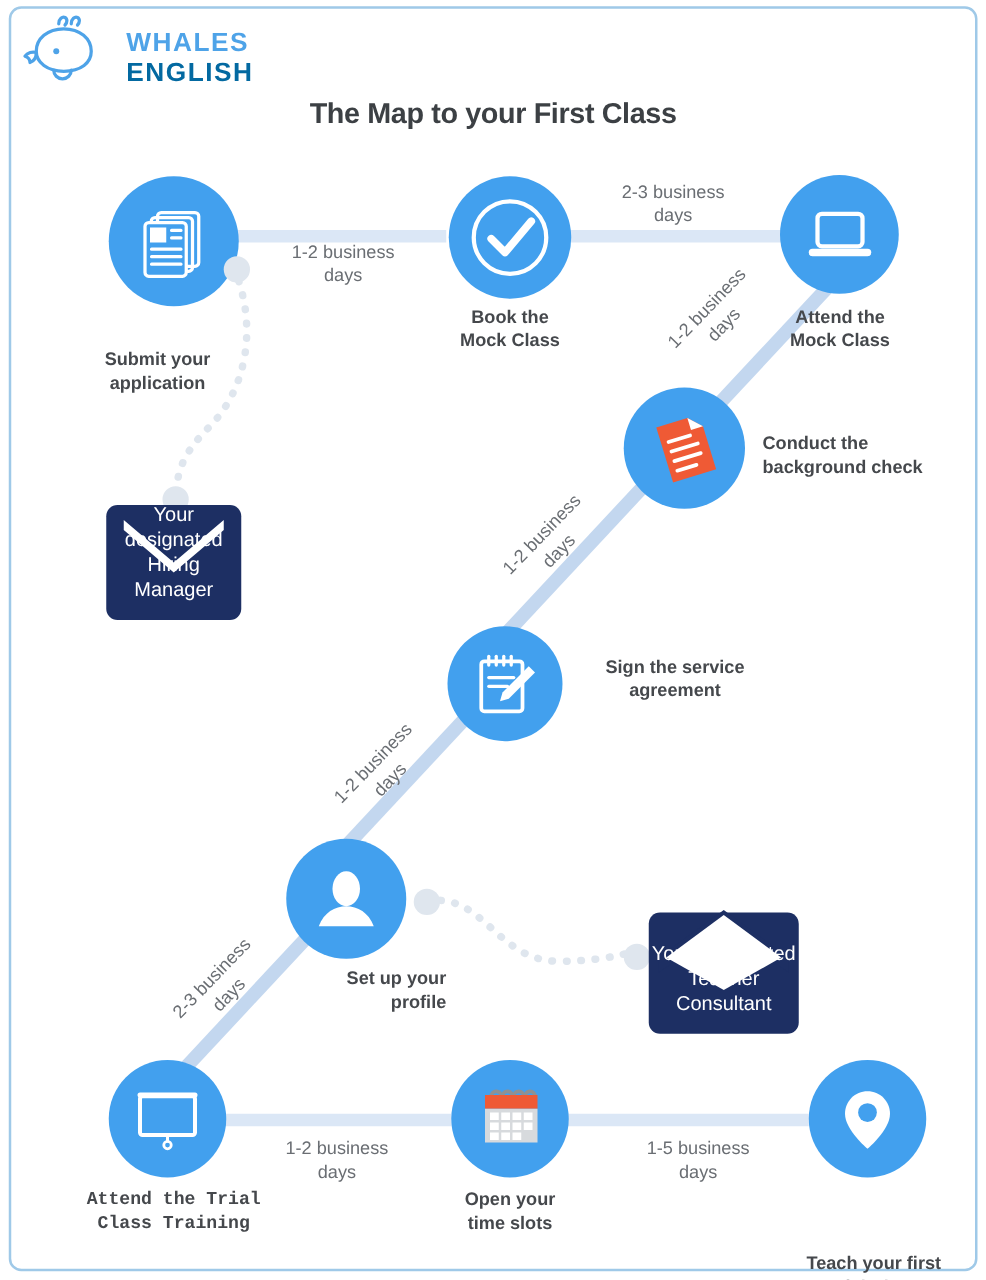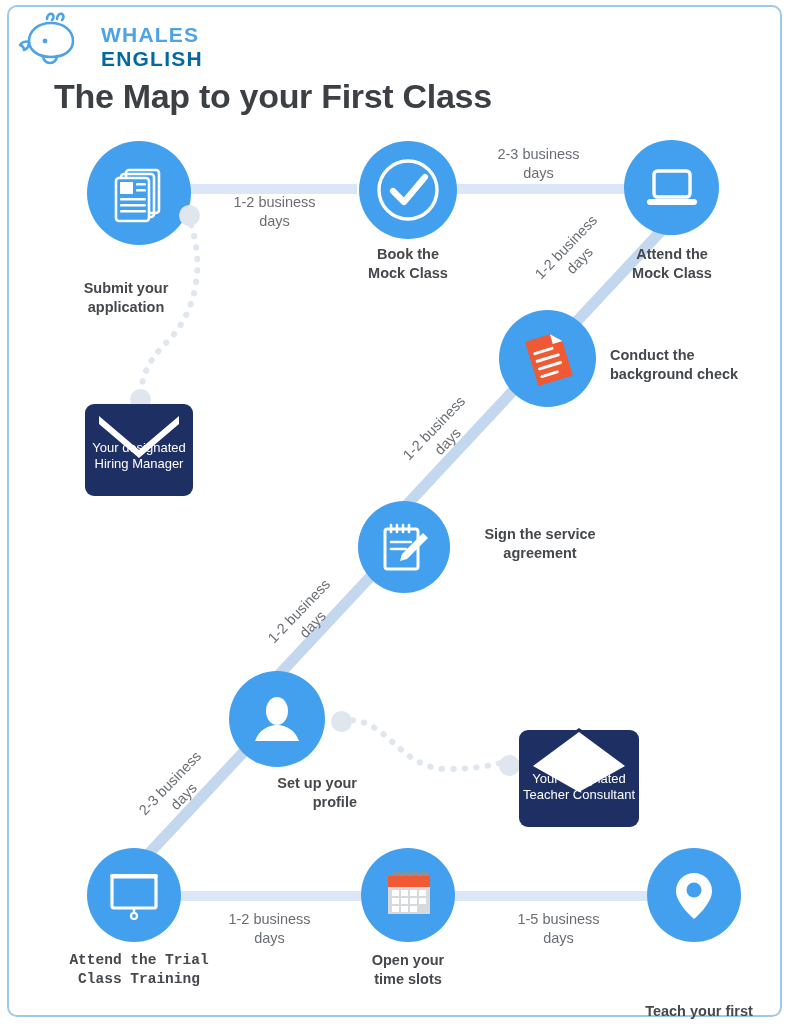--- a/index.html
+++ b/index.html
@@ -24,24 +24,23 @@
   #logo .wordmark {
     position: absolute; left: 84px; top: 12px;
     font-weight: bold; font-size: 21px; letter-spacing: 1.2px;
     color: #4ea3e8; line-height: 1.12;
   }
   #logo .wordmark div:nth-child(2) { color: #0369a1; }
 
   
   #title {
     position: absolute; left: 0; right: 0; top: 70px;
-    text-align: left;
-    font-size: 34px; font-weight: bold; color: #3c4044;
+    text-align: center;
+    font-size: 23px; font-weight: bold; color: #3c4044;
     letter-spacing: -0.3px;
-    margin-left: 45px;
   }
 
   
   .bar { position: absolute; background: #dbe7f6; }
   .bar.h { height: 10px; border-radius: 0; }
   .bar.diag { height: 11px; transform-origin: 0 50%; background: #c3d7ef; }
 
   
   .node { position: absolute; }
   .circle {
@@ -60,24 +59,24 @@
   .dur {
     position: absolute; text-align: center;
     font-size: 14.5px; color: #6a6e73; line-height: 1.3;
     white-space: pre-line;
   }
   .dur.rot { transform-origin: 50% 50%; }
 
   
   .card {
     position: absolute; background: #1d2f63; border-radius: 9px;
-    color: #ffffff; font-size: 13px; text-align: center; line-height: 1.25;
+    color: #ffffff; font-size: 16px; text-align: center; line-height: 1.25;
     white-space: pre-line;
     display: flex; align-items: flex-end; justify-content: center;
-    padding-bottom: 24px;
+    padding-bottom: 13px;
     overflow: visible;
   }
   .card .cardtext { position: relative; z-index: 2; }
   .dotline { position: absolute; }
   .enddot { position: absolute; border-radius: 50%; background: #dfe6ee; }
   svg { display: block; overflow: visible; }
 </style>
 </head>
 <body>
 

